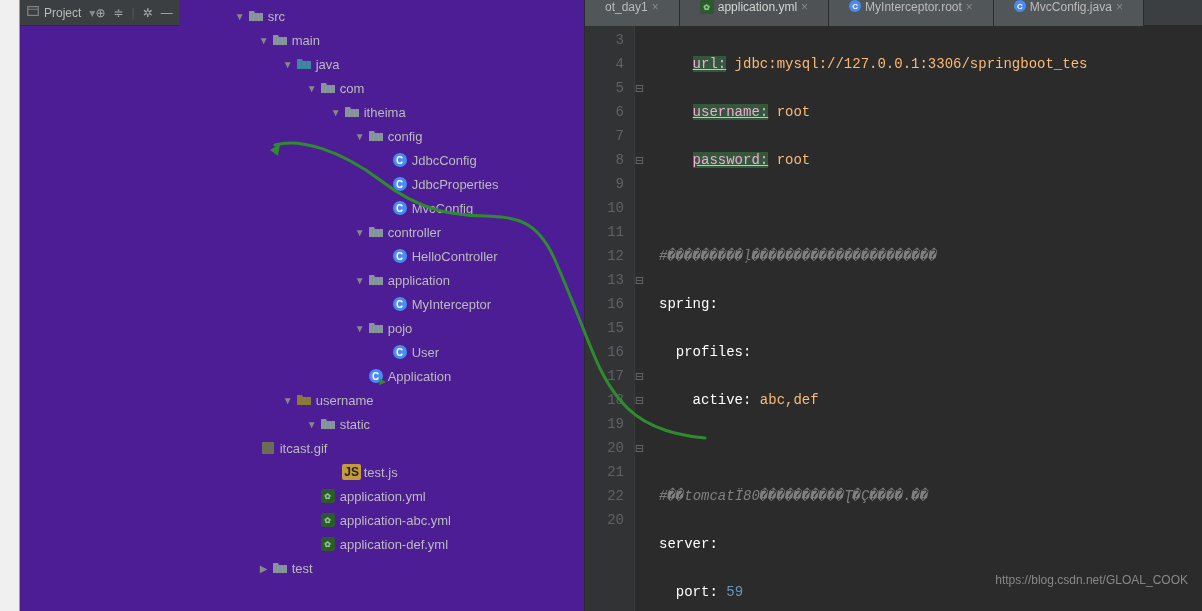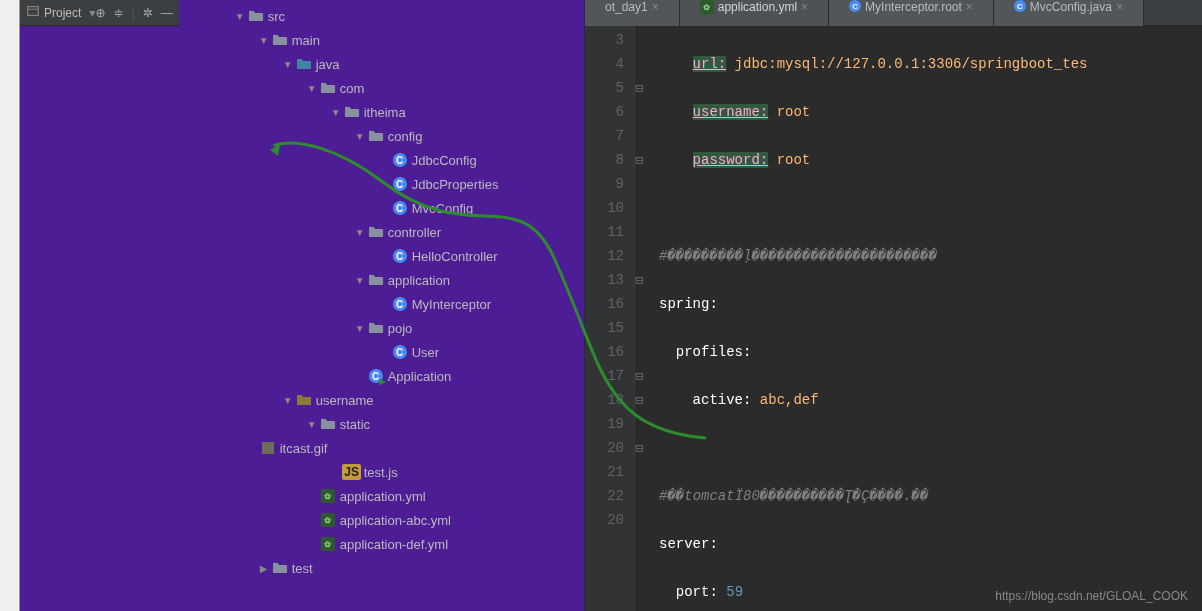--- a/index.html
+++ b/index.html
@@ -61,21 +61,21 @@
   flex: 1; font-family: Consolas, 'Courier New', monospace;
   font-size: 14px; line-height: 24px; padding-top: 2px; padding-left: 6px;
   white-space: pre; overflow: hidden;
 }
 .key { color: #f9a8d4; background: #32593d; text-decoration: underline; }
 .keyplain { color: #ffffff; }
 .val { color: #fdba74; }
 .num { color: #6897bb; }
 .comment { color: #808080; font-style: italic; }
 .watermark {
-  position: absolute; bottom: 8px; right: 14px;
+  position: absolute; bottom: 24px; right: 14px;
   color: #888; font-size: 12px; font-family: Arial;
 }
 .icon-btn { cursor: pointer; color: #aaa; }
 svg.annotation { position: absolute; top: 0; left: 0; pointer-events: none; }
 </style>
 </head>
 <body>
 
 <div class="container">
   <div class="left-strip"></div>

